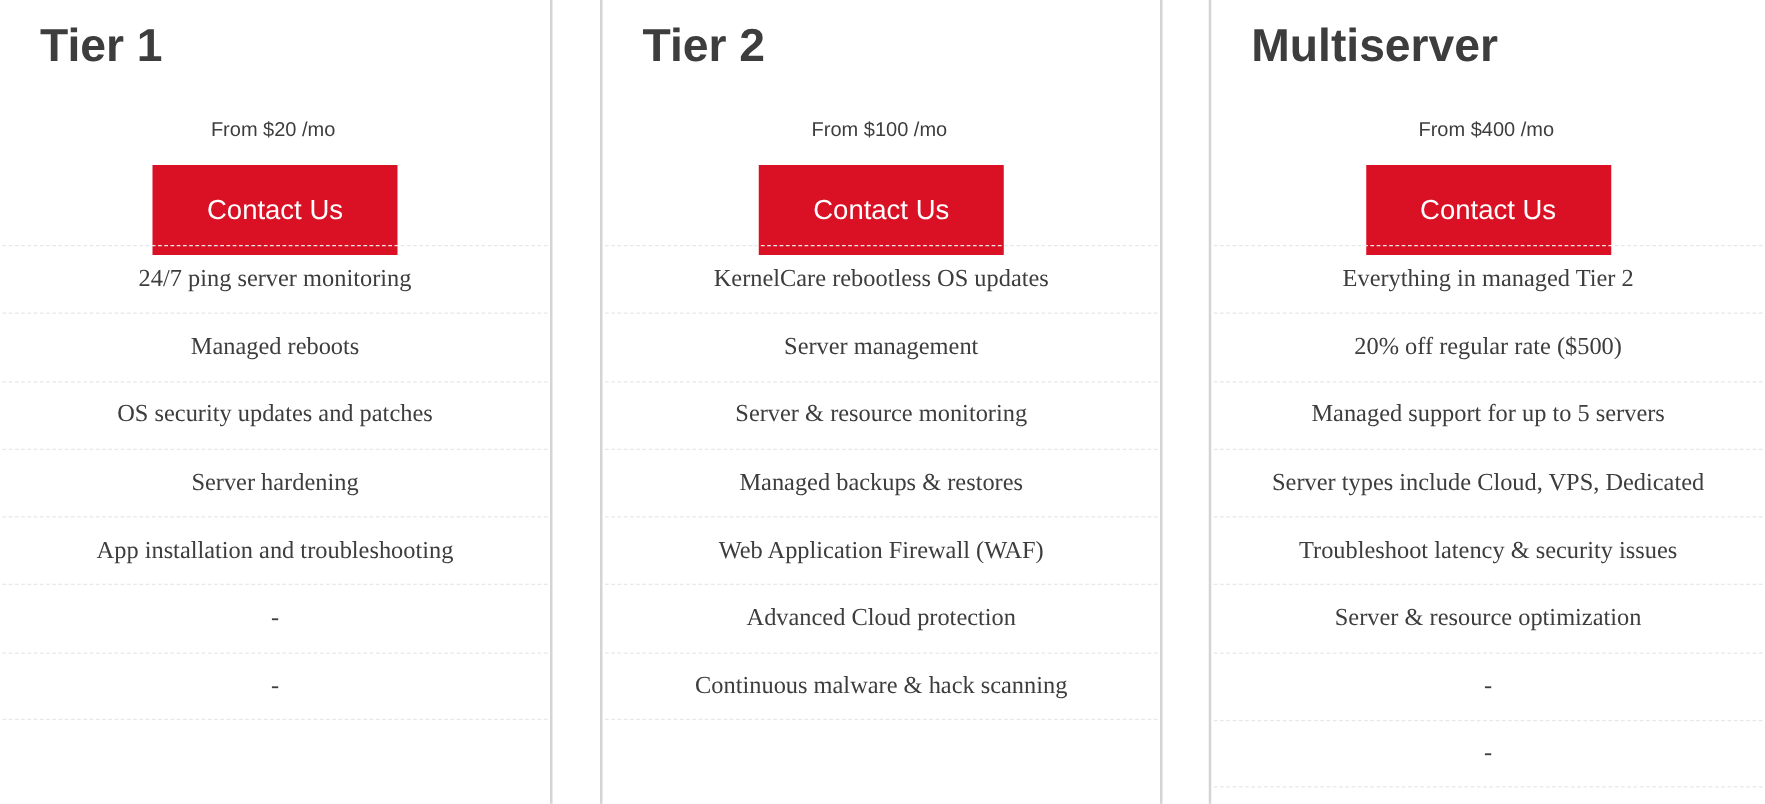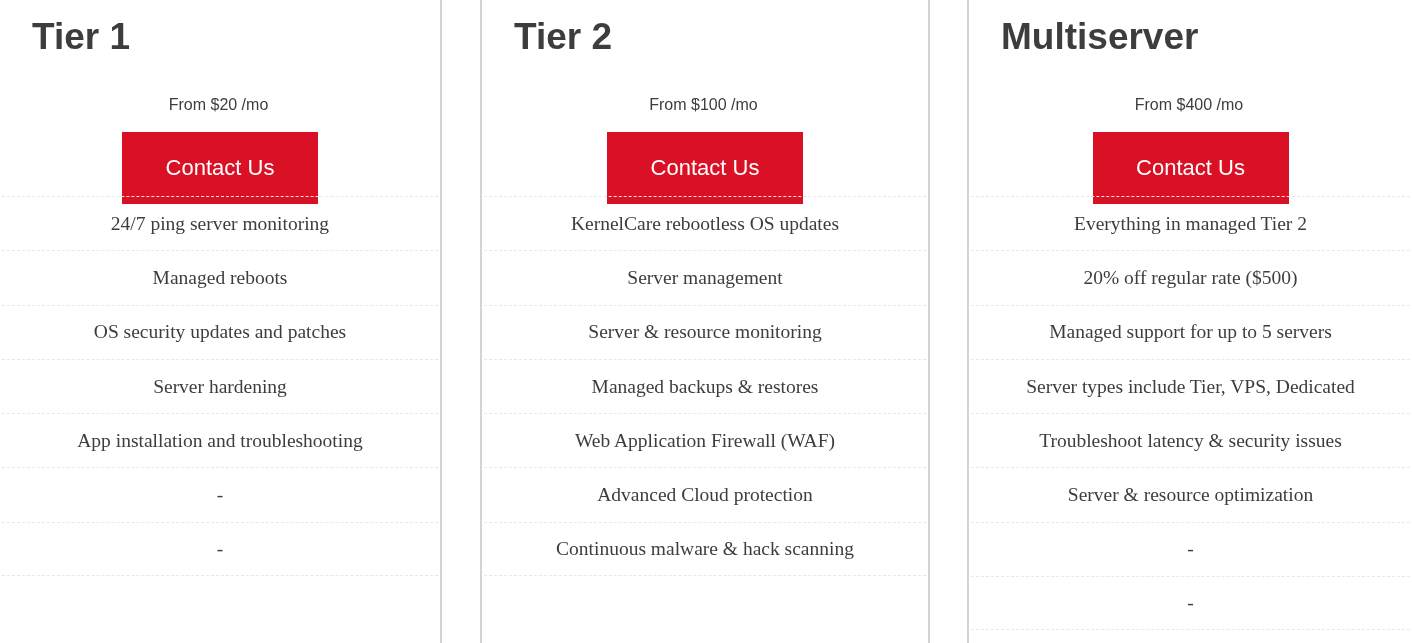--- a/index.html
+++ b/index.html
@@ -49,19 +49,19 @@
 </div>
 
 <div class="plan p2">
   <div class="title">Multiserver</div>
   <div class="price">From $400 /mo</div>
   <button class="btn" style="background: rgb(218, 16, 37);">Contact Us</button>
   <ul class="features">
     <li>Everything in managed Tier 2</li>
     <li>20% off regular rate ($500)</li>
     <li>Managed support for up to 5 servers</li>
-    <li>Server types include Tier, VPS, Dedicated</li>
+    <li>Server types include Cloud, VPS, Dedicated</li>
     <li>Troubleshoot latency &amp; security issues</li>
     <li>Server &amp; resource optimization</li>
     <li>-</li>
     <li>-</li>
   </ul>
 </div>
 
 </body></html>

